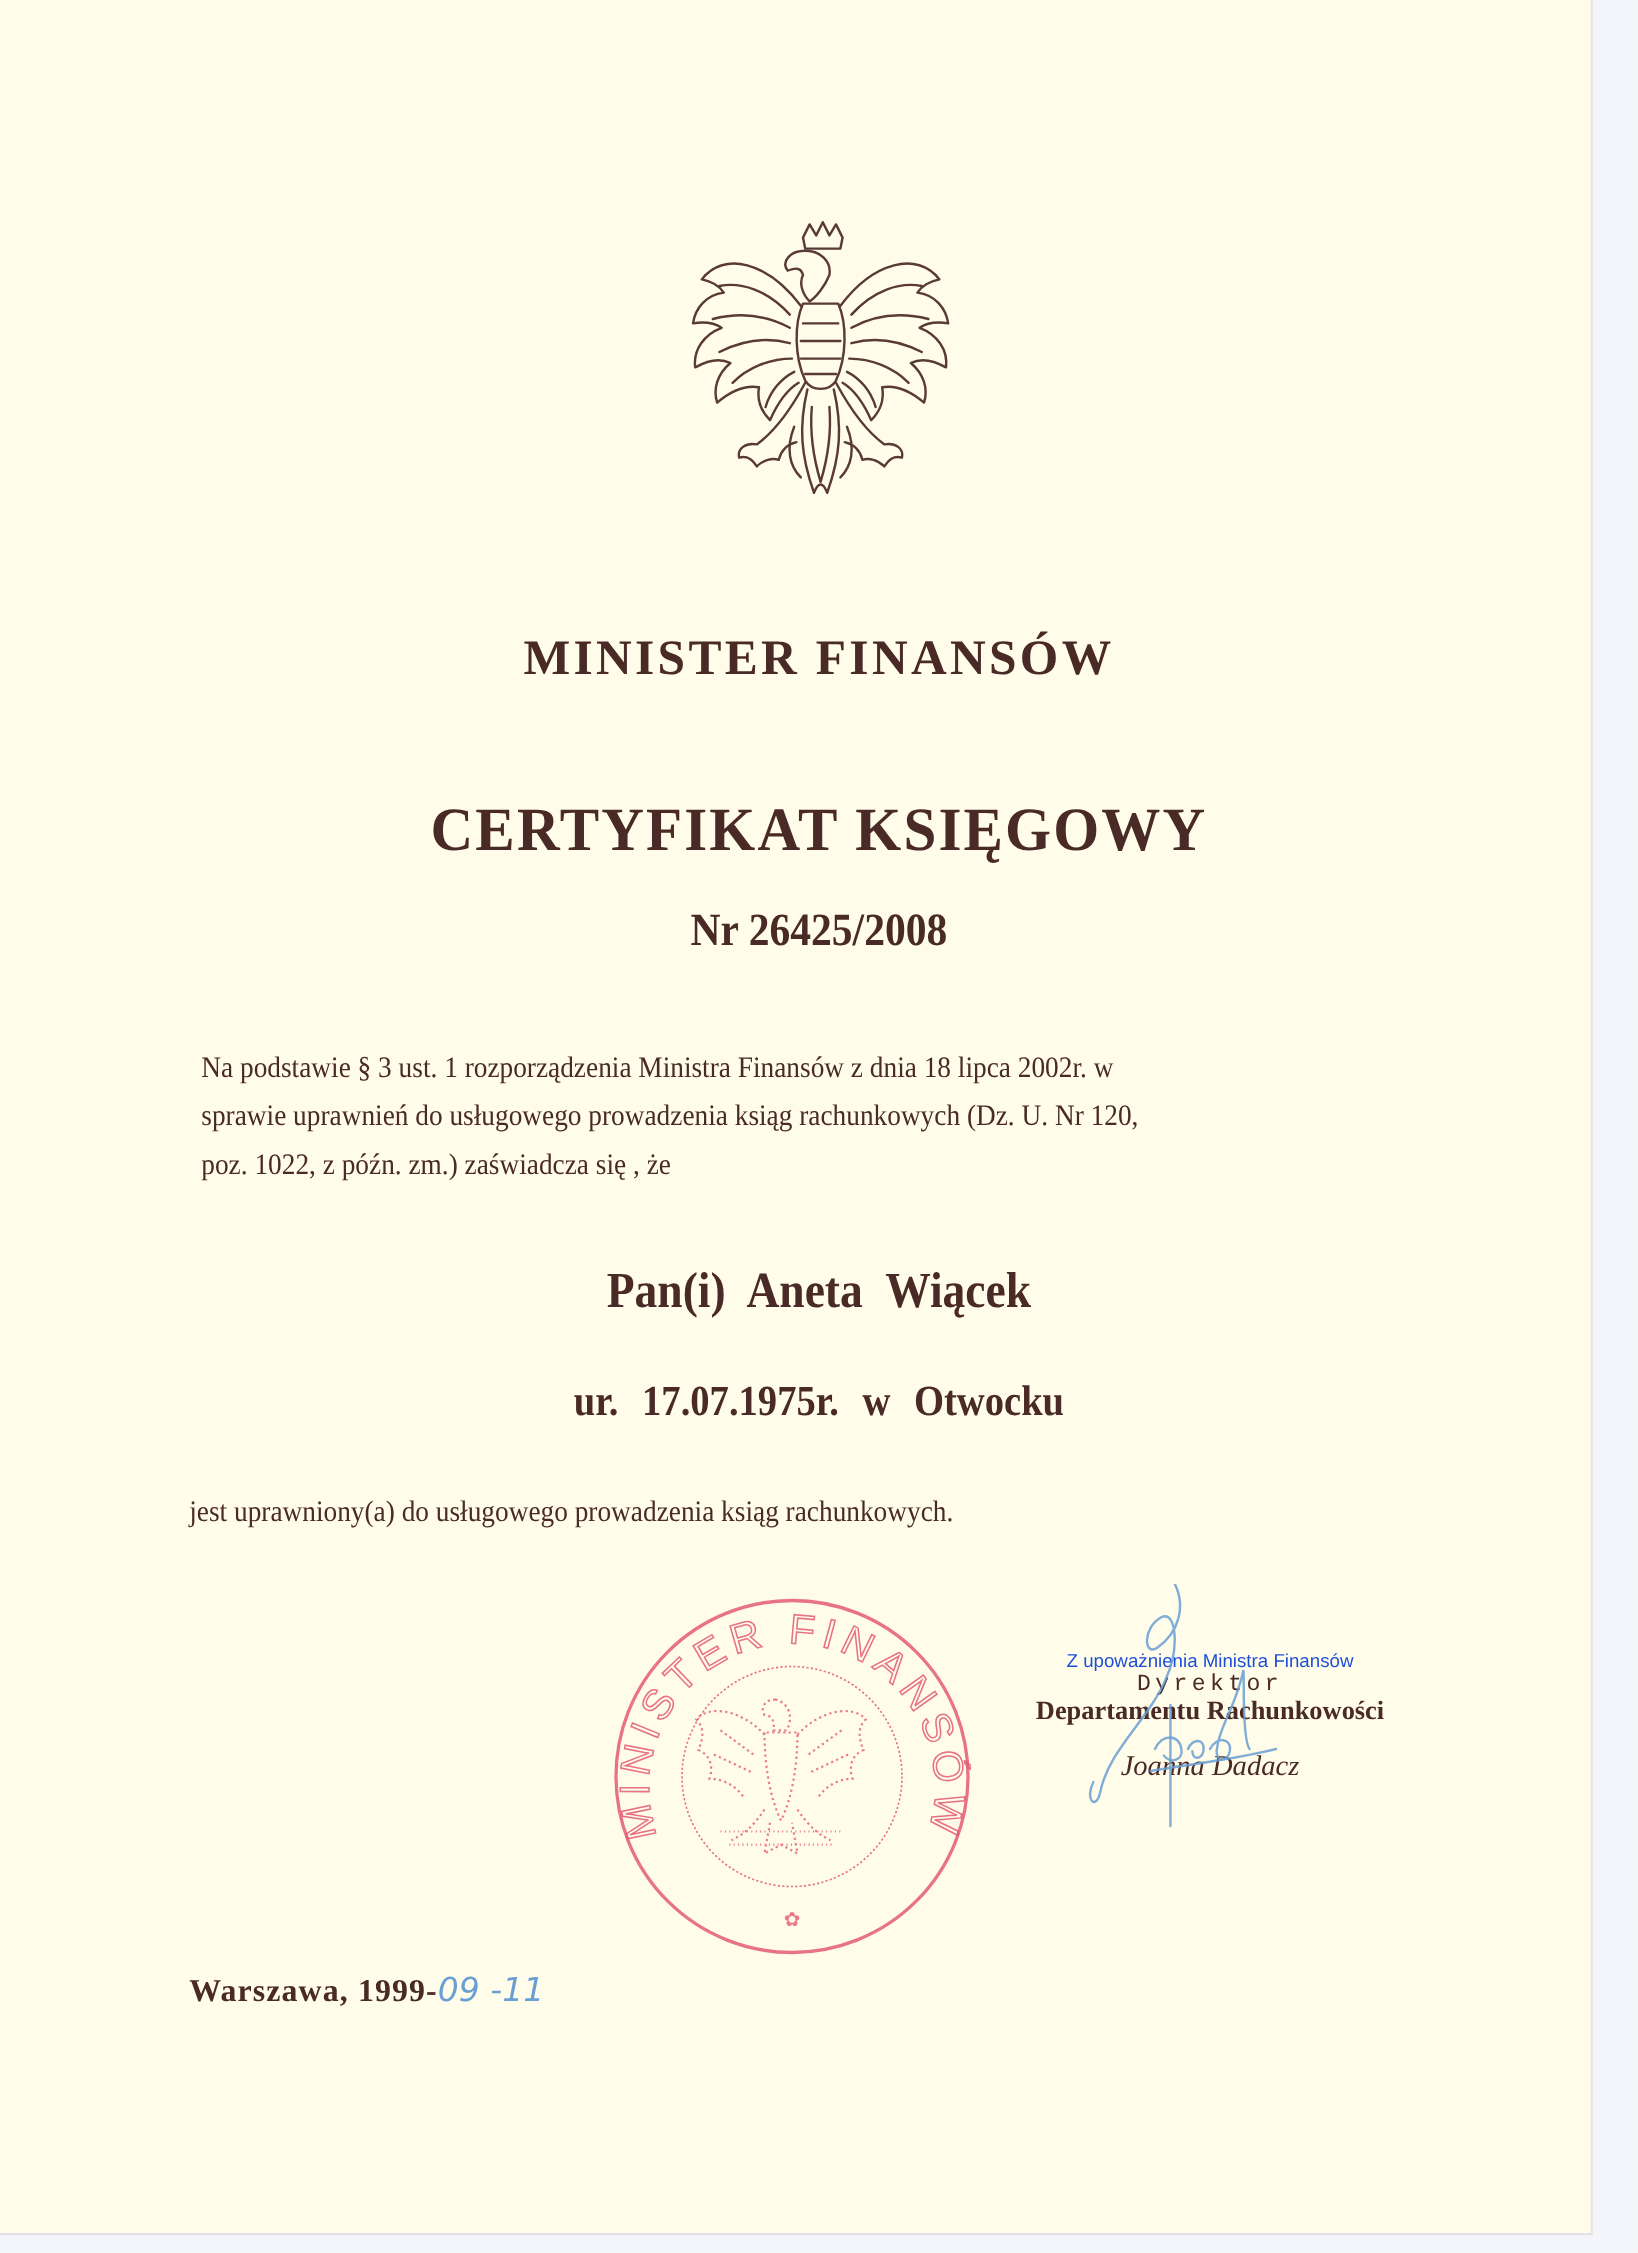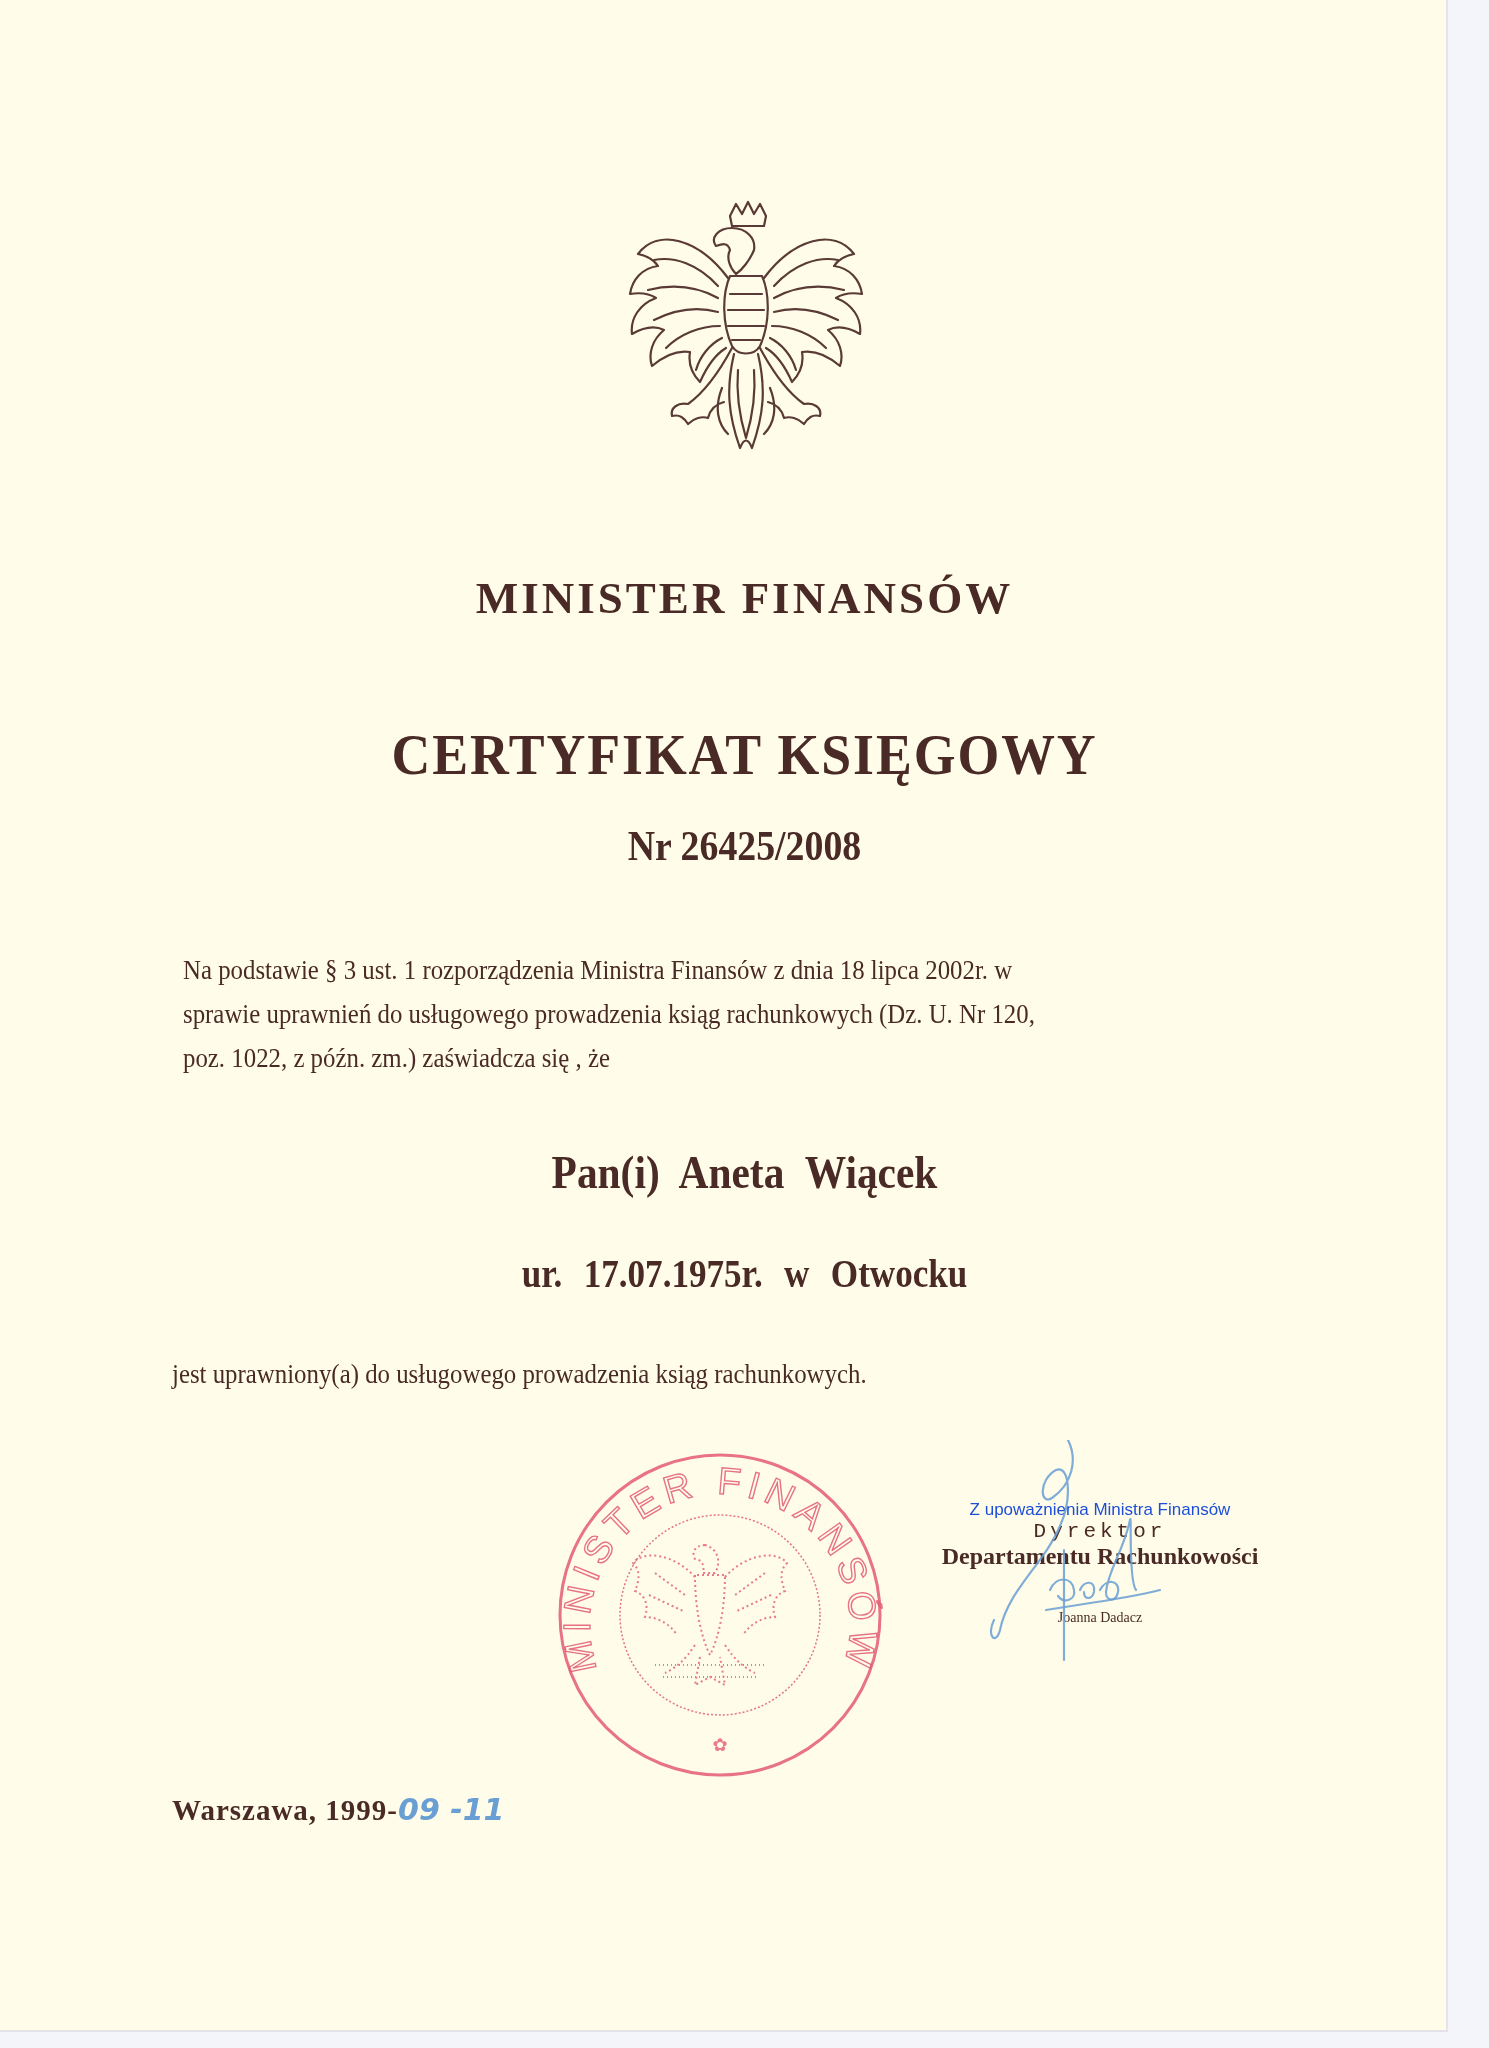--- a/index.html
+++ b/index.html
@@ -44,29 +44,29 @@
 
     .stamp { position: absolute; left: 545px; top: 1445px; width: 350px; height: 345px; }
 
     .sig-block {
       position: absolute; left: 930px; top: 1500px; width: 340px;
       text-align: center; color: #4a2a26;
     }
     .sig-line1 { font-family: "Liberation Sans", sans-serif; font-size: 17px; white-space: nowrap; color: #1d4ed8; }
     .sig-line2 { font-family: "Liberation Mono", monospace; font-size: 21px; letter-spacing: 4px; line-height: 24px; }
     .sig-line3 { font-family: Liberation Serif, serif; font-size: 24px; font-weight: bold; line-height: 24px; white-space: nowrap; }
-    .sig-name { font-family: "Liberation Serif", serif; font-size: 14px; margin-top: 42px; }
+    .sig-name { font-family: "Liberation Serif", serif; font-style: italic; font-size: 26px; margin-top: 23px; }
     .signature { position: absolute; left: 960px; top: 1440px; width: 250px; height: 240px; }
 
     .date-line {
       position: absolute; left: 172px; top: 1792px;
       font-size: 29px; font-weight: bold; color: #4a2a26; white-space: nowrap; letter-spacing: 1px;
     }
     .date-hand {
-      font-family: "DejaVu Sans", sans-serif; font-weight: bold; font-style: italic;
+      font-family: "DejaVu Sans", sans-serif; font-weight: normal; font-style: italic;
       color: #6a9fd4; font-size: 30px; letter-spacing: 0;
     }
   </style>
 </head>
 <body>
 
 <div class="paper">
 
   <svg class="emblem" viewBox="0 0 256 270">
     <g fill="none" stroke="#5a3a36" stroke-width="2.2" stroke-linecap="round" stroke-linejoin="round">

